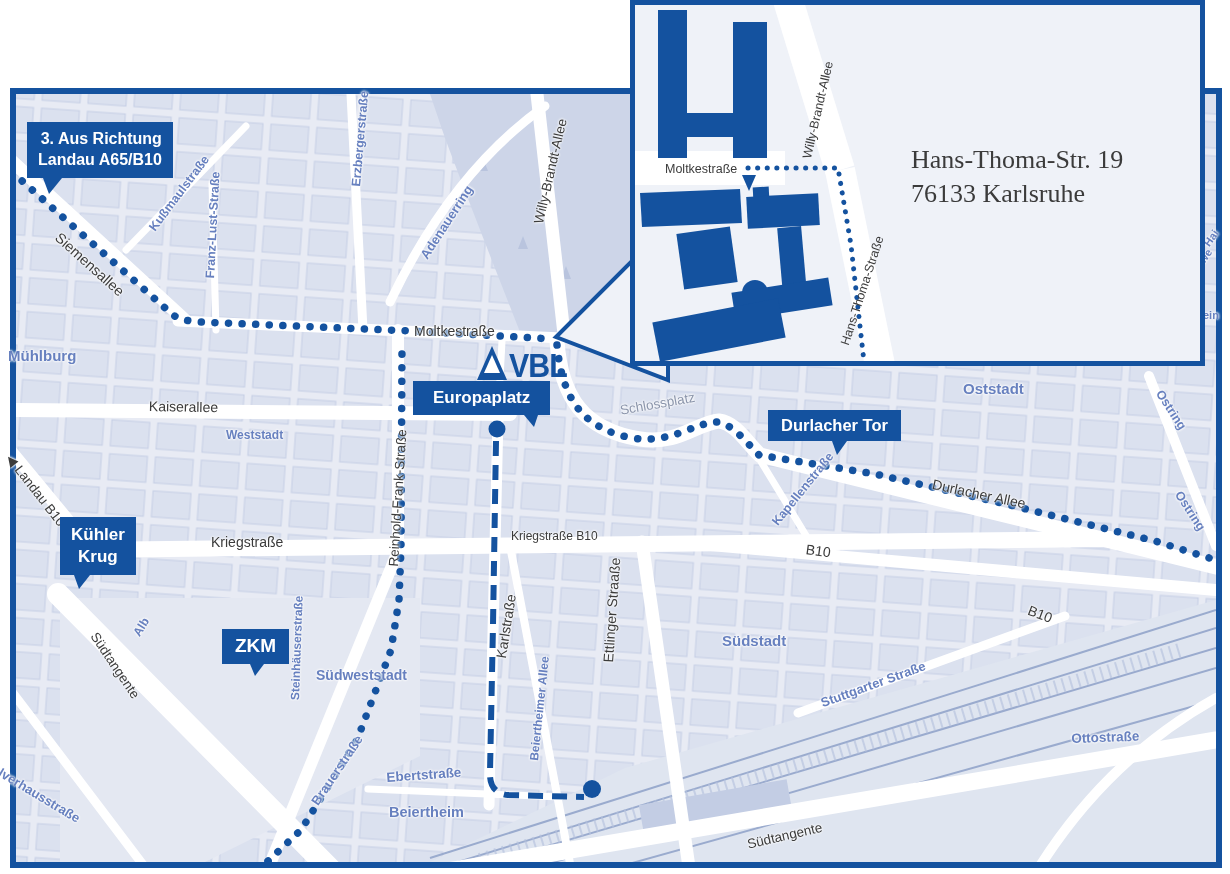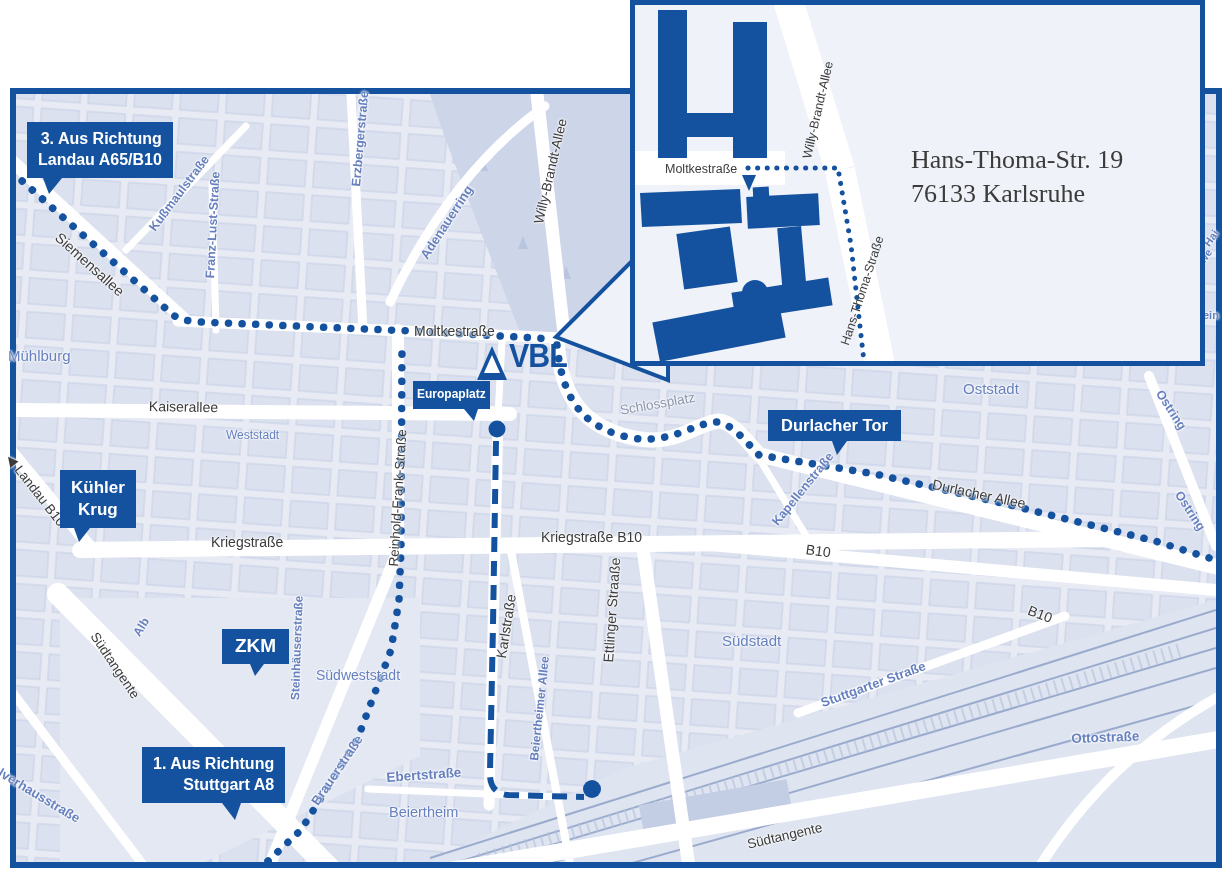--- a/index.html
+++ b/index.html
@@ -16,39 +16,39 @@
   
   #map{position:absolute;left:10px;top:88px;width:1212px;height:780px;
        border:6px solid var(--navy);background:var(--mapbg);z-index:1;}
   #map svg{position:absolute;left:0;top:0;}
 
   
   .lbl{position:absolute;z-index:3;white-space:nowrap;transform-origin:0 0;line-height:1;
        text-shadow:0 0 3px #fff,0 0 3px #fff,0 0 2px #fff;}
   .dark{color:var(--dark);}
   .blue{color:var(--lblblue);font-weight:bold;}
-  .district{color:var(--lblblue);font-weight:normal;}
+  .district{color:var(--lblblue);font-weight:bold;}
   .gray{color:#8b95ab;}
 
   
   .co{position:absolute;z-index:6;background:var(--navy);color:#fff;font-weight:bold;
       padding:7px 11px;line-height:1.3;white-space:pre-line;text-align:right;}
   .co::after{content:"";position:absolute;width:0;height:0;border-style:solid;}
   .co-landau::after{left:16px;bottom:-16px;border-width:16px 13px 0 6px;border-color:var(--navy) transparent transparent transparent;}
-  .co-kk{text-align:center;}
+  .co-kk{text-align:center;margin-top:47px;}
   .co-kk::after{left:14px;bottom:-14px;border-width:14px 11px 0 5px;border-color:var(--navy) transparent transparent transparent;}
   .co-zkm::after{left:42%;bottom:-12px;border-width:12px 9px 0 5px;border-color:var(--navy) transparent transparent transparent;}
   .co-stutt::after{left:56%;bottom:-17px;border-width:17px 6px 0 13px;border-color:var(--navy) transparent transparent transparent;}
   .co-euro::after{right:12px;bottom:-12px;border-width:12px 4px 0 10px;border-color:var(--navy) transparent transparent transparent;}
   .co-dt::after{left:48%;bottom:-14px;border-width:14px 10px 0 5px;border-color:var(--navy) transparent transparent transparent;}
   .co-ff::after{right:34px;bottom:-17px;border-width:17px 14px 0 5px;border-color:var(--navy) transparent transparent transparent;}
   .co-hbf::after{left:64%;bottom:-13px;border-width:13px 4px 0 11px;border-color:var(--navy) transparent transparent transparent;}
 
   
-  #vbl{position:absolute;left:475px;top:342px;z-index:5;display:flex;}
+  #vbl{position:absolute;left:475px;top:342px;z-index:5;display:flex;align-items:flex-end;}
   #vbl .word{color:var(--navy);font-weight:bold;font-size:33px;letter-spacing:-1px;
              transform:scaleX(.92);transform-origin:0 100%;line-height:.85;}
 
   
   #wedge{position:absolute;left:540px;top:210px;z-index:6;}
   #inset{position:absolute;left:630px;top:0;width:575px;height:366px;background:#eff2f8;
          border:5px solid var(--navy);z-index:7;}
   #inset .in-lbl{position:absolute;z-index:3;white-space:nowrap;transform-origin:0 0;color:var(--dark);line-height:1;}
   #inset .title{position:absolute;left:275px;top:26px;color:var(--titleblue);font-weight:bold;
                 font-size:35px;line-height:1.22;white-space:pre-line;letter-spacing:-.5px;}
@@ -143,21 +143,21 @@
   <div class="lbl blue" style="left:350px;top:186px;transform:rotate(-85deg);font-size:12.5px">Erzbergerstraße</div>
   <div class="lbl blue" style="left:418px;top:254px;transform:rotate(-57deg);font-size:13px">Adenauerring</div>
   <div class="lbl dark" style="left:532px;top:222px;transform:rotate(-77deg);font-size:13.5px">Willy-Brandt-Allee</div>
   <div class="lbl dark" style="left:414px;top:324px;font-size:14px">Moltkestraße</div>
   <div class="lbl district" style="left:8px;top:348px;font-size:15px">Mühlburg</div>
   <div class="lbl dark" style="left:149px;top:399px;transform:rotate(1deg);font-size:14px">Kaiserallee</div>
   <div class="lbl district" style="left:226px;top:429px;font-size:12px">Weststadt</div>
   <div class="lbl dark" style="left:14px;top:452px;transform:rotate(52deg);font-size:13.5px"><span>◀</span> <span>Landau B10</span></div>
   <div class="lbl dark" style="left:387px;top:566px;transform:rotate(-86.5deg);font-size:13.5px">Reinhold-Frank-Straße</div>
   <div class="lbl dark" style="left:211px;top:535px;font-size:14px">Kriegstraße</div>
-  <div class="lbl dark" style="left:541px;top:530px;font-size:14px">Kriegstraße B10</div>
+  <div class="lbl dark" style="left:511px;top:530px;font-size:12px">Kriegstraße B10</div>
   <div class="lbl gray" style="left:619px;top:404px;transform:rotate(-10deg);font-size:13.5px">Schlossplatz</div>
   <div class="lbl district" style="left:963px;top:381px;font-size:15px">Oststadt</div>
   <div class="lbl dark" style="left:934px;top:477px;transform:rotate(12deg);font-size:14px">Durlacher Allee</div>
   <div class="lbl blue" style="left:770px;top:520px;transform:rotate(-51deg);font-size:12.5px">Kapellenstraße</div>
   <div class="lbl blue" style="left:1164px;top:388px;transform:rotate(57deg);font-size:12.5px">Ostring</div>
   <div class="lbl blue" style="left:1183px;top:489px;transform:rotate(57deg);font-size:12.5px">Ostring</div>
   <div class="lbl dark" style="left:807px;top:542px;transform:rotate(8deg);font-size:14px">B10</div>
   <div class="lbl dark" style="left:1031px;top:603px;transform:rotate(21deg);font-size:14px">B10</div>
   <div class="lbl dark" style="left:494px;top:657px;transform:rotate(-81deg);font-size:14px">Karlstraße</div>
   <div class="lbl dark" style="left:601px;top:662px;transform:rotate(-86deg);font-size:14px">Ettlinger Straaße</div>
@@ -184,23 +184,21 @@
       <polygon points="9,31 17,13 25,31" fill="#ffffff"></polygon>
     </svg>
     <span class="word">VBL</span>
   </div>
 
   <div class="co co-landau" style="left:27px;top:122px;font-size:16px">3. Aus Richtung
 Landau A65/B10</div>
   <div class="co co-kk" style="left:60px;top:470px;font-size:17px;min-width:70px">Kühler
 Krug</div>
   <div class="co co-zkm" style="left:222px;top:629px;font-size:19px;padding:5px 13px">ZKM</div>
-  <div class="co co-stutt" style="left:142px;top:747px;font-size:16px">1. Aus Richtung
-Stuttgart A8</div>
-  <div class="co co-euro" style="left:413px;top:381px;font-size:12px;padding:6px 4px">Europaplatz</div>
+  <div class="co co-euro" style="left:413px;top:381px;font-size:17px;padding:6px 20px">Europaplatz</div>
   <div class="co co-dt" style="left:768px;top:410px;font-size:16.5px;padding:5px 13px">Durlacher Tor</div>
 
   <svg id="wedge" width="200" height="180" viewBox="540 210 200 180">
     <polygon points="556,337 668,225 668,380" fill="#eff2f8" stroke="#14529f" stroke-width="4"></polygon>
   </svg>
 
   <div id="inset">
     <svg width="565" height="356" viewBox="0 0 565 356">
 
       <g stroke="#ffffff" fill="none">

